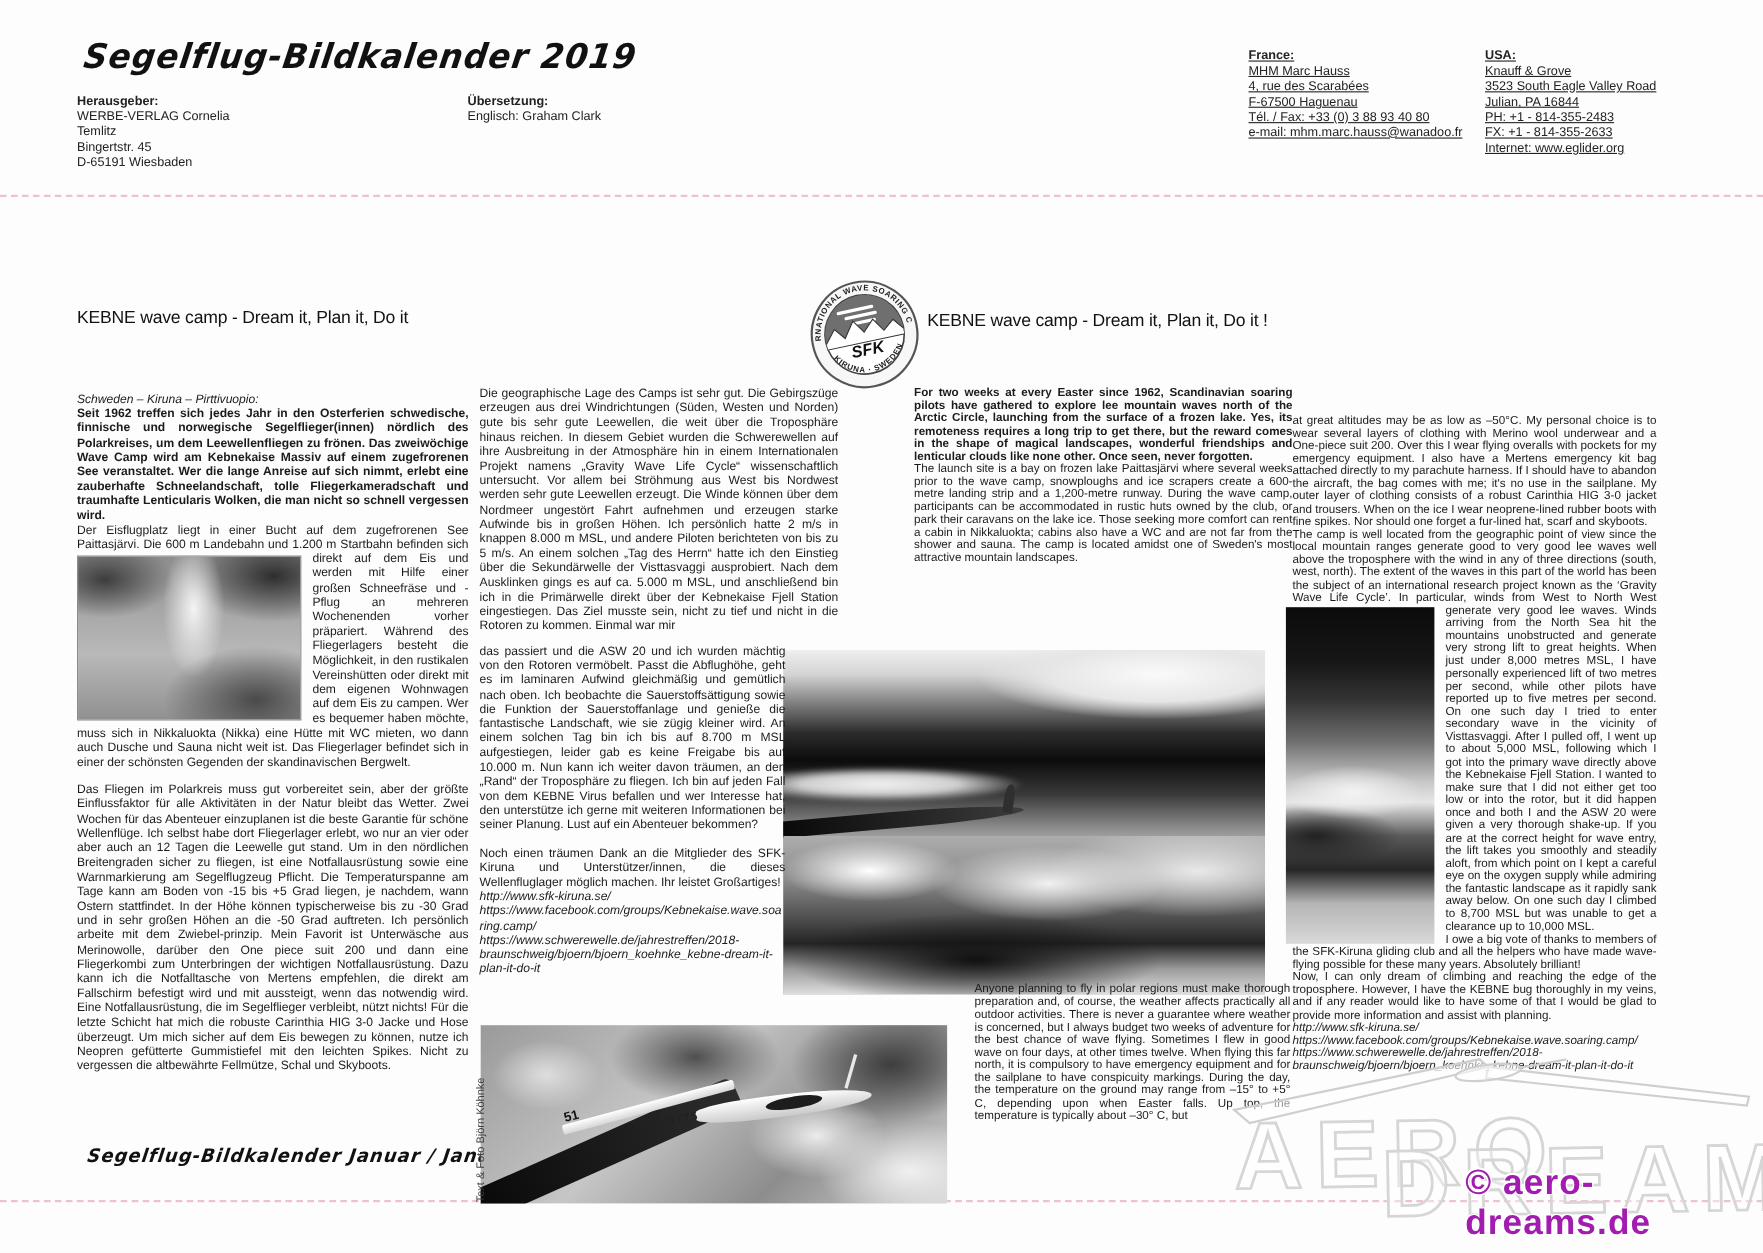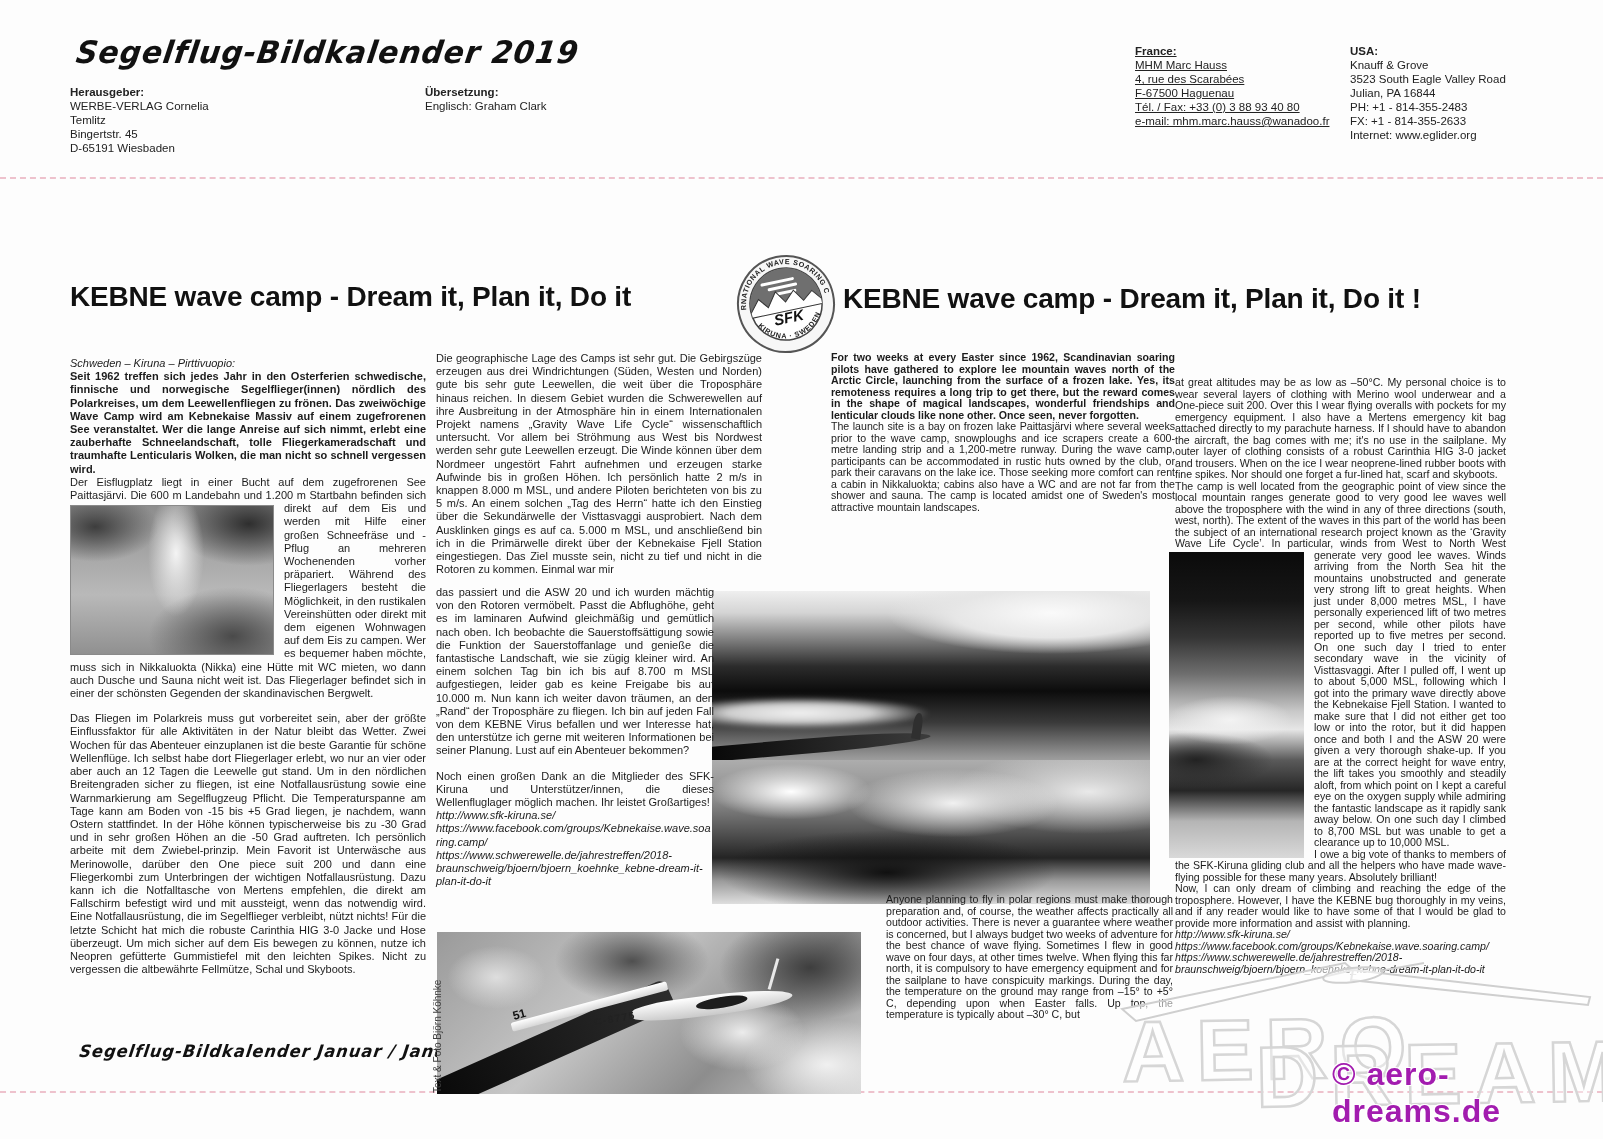--- a/index.html
+++ b/index.html
@@ -9,23 +9,23 @@
   .script{font-family:"DejaVu Sans",sans-serif;font-style:italic;font-weight:600;
           display:inline-block;transform:skewX(-8deg) scaleX(.96);letter-spacing:1px;color:#111;}
   .masthead{left:66px;top:34px;font-size:31px;}
   .hblock{font-size:11.5px;line-height:14px;color:#222;}
   .hblock .lbl{font-weight:700;display:block;}
   .hblock span{display:block;}
   .pub{left:70px;top:85px;width:170px;}
   .con{left:238px;top:85px;width:190px;}
   .tra{left:425px;top:85px;width:170px;}
   .fra{left:1135px;top:44px;width:215px;text-decoration:underline;}
-  .usa{left:1350px;top:44px;width:215px;}
+  .usa{left:1350px;top:44px;width:215px;text-decoration:underline;}
   .dash{left:0;width:1603px;height:0;border-top:2px dashed #eec2cd;z-index:0;}
-  .headline{font-size:28px;font-weight:700;letter-spacing:-.2px;color:#111;white-space:nowrap;}
+  .headline{font-size:16px;font-weight:400;letter-spacing:-.2px;color:#111;white-space:nowrap;}
   .hl-de{left:70px;top:281px;}
   .hl-en{left:843px;top:283px;}
   .col{z-index:2;}
   .de{font-size:11px;line-height:13.2px;text-align:justify;}
   .en{font-size:10.6px;line-height:11.5px;text-align:justify;}
   .blk{display:block;}
   .b{font-weight:700;}
   .it{font-style:italic;}
   .gap{display:block;height:12px;}
   .links span{display:block;font-style:italic;word-wrap:break-word;overflow-wrap:break-word;text-align:left;}
@@ -177,21 +177,21 @@
     <span class="gap"></span>
     <span class="blk">Das Fliegen im Polarkreis muss gut vorbereitet sein, aber der größte Einflussfaktor für alle Aktivitäten in der Natur bleibt das Wetter. Zwei Wochen für das Abenteuer einzuplanen ist die beste Garantie für schöne Wellenflüge. Ich selbst habe dort Fliegerlager erlebt, wo nur an vier oder aber auch an 12 Tagen die Leewelle gut stand. Um in den nördlichen Breitengraden sicher zu fliegen, ist eine Notfallausrüstung sowie eine Warnmarkierung am Segelflugzeug Pflicht. Die Temperaturspanne am Tage kann am Boden von -15 bis +5 Grad liegen, je nachdem, wann Ostern stattfindet. In der Höhe können typischerweise bis zu -30 Grad und in sehr großen Höhen an die -50 Grad auftreten. Ich persönlich arbeite mit dem Zwiebel-prinzip. Mein Favorit ist Unterwäsche aus Merinowolle, darüber den One piece suit 200 und dann eine Fliegerkombi zum Unterbringen der wichtigen Notfallausrüstung. Dazu kann ich die Notfalltasche von Mertens empfehlen, die direkt am Fallschirm befestigt wird und mit aussteigt, wenn das notwendig wird. Eine Notfallausrüstung, die im Segelflieger verbleibt, nützt nichts! Für die letzte Schicht hat mich die robuste Carinthia HIG 3-0 Jacke und Hose überzeugt. Um mich sicher auf dem Eis bewegen zu können, nutze ich Neopren gefütterte Gummistiefel mit den leichten Spikes. Nicht zu vergessen die altbewährte Fellmütze, Schal und Skyboots.</span>
   </div>
 
   <div class="abs col de col2a">
     <span class="blk">Die geographische Lage des Camps ist sehr gut. Die Gebirgszüge erzeugen aus drei Windrichtungen (Süden, Westen und Norden) gute bis sehr gute Leewellen, die weit über die Troposphäre hinaus reichen. In diesem Gebiet wurden die Schwerewellen auf ihre Ausbreitung in der Atmosphäre hin in einem Internationalen Projekt namens „Gravity Wave Life Cycle“ wissenschaftlich untersucht. Vor allem bei Ströhmung aus West bis Nordwest werden sehr gute Leewellen erzeugt. Die Winde können über dem Nordmeer ungestört Fahrt aufnehmen und erzeugen starke Aufwinde bis in großen Höhen. Ich persönlich hatte 2 m/s in knappen 8.000 m MSL, und andere Piloten berichteten von bis zu 5 m/s. An einem solchen „Tag des Herrn“ hatte ich den Einstieg über die Sekundärwelle der Visttasvaggi ausprobiert. Nach dem Ausklinken gings es auf ca. 5.000 m MSL, und anschließend bin ich in die Primärwelle direkt über der Kebnekaise Fjell Station eingestiegen. Das Ziel musste sein, nicht zu tief und nicht in die Rotoren zu kommen. Einmal war mir</span>
   </div>
   <div class="abs col de col2b">
     <span class="blk">das passiert und die ASW 20 und ich wurden mächtig von den Rotoren vermöbelt. Passt die Abflughöhe, geht es im laminaren Aufwind gleichmäßig und gemütlich nach oben. Ich beobachte die Sauerstoffsättigung sowie die Funktion der Sauerstoffanlage und genieße die fantastische Landschaft, wie sie zügig kleiner wird. An einem solchen Tag bin ich bis auf 8.700 m MSL aufgestiegen, leider gab es keine Freigabe bis auf 10.000 m. Nun kann ich weiter davon träumen, an den „Rand“ der Troposphäre zu fliegen. Ich bin auf jeden Fall von dem KEBNE Virus befallen und wer Interesse hat, den unterstütze ich gerne mit weiteren Informationen bei seiner Planung. Lust auf ein Abenteuer bekommen?</span>
     <span class="gap"></span>
-    <span class="blk">Noch einen großen Dank an die Mitglieder des SFK-Kiruna und Unterstützer/innen, die dieses Wellenfluglager möglich machen. Ihr leistet Großartiges!</span>
+    <span class="blk">Noch einen träumen Dank an die Mitglieder des SFK-Kiruna und Unterstützer/innen, die dieses Wellenfluglager möglich machen. Ihr leistet Großartiges!</span>
     <span class="links">
       <span>http://www.sfk-kiruna.se/</span>
       <span>https://www.facebook.com/groups/Kebnekaise.wave.soaring.camp/</span>
       <span>https://www.schwerewelle.de/jahrestreffen/2018-braunschweig/bjoern/bjoern_koehnke_kebne-dream-it-plan-it-do-it</span>
     </span>
   </div>
 
   <div class="abs col en col3a">
     <span class="blk b">For two weeks at every Easter since 1962, Scandinavian soaring pilots have gathered to explore lee mountain waves north of the Arctic Circle, launching from the surface of a frozen lake.  Yes, its remoteness requires a long trip to get there, but the reward comes in the shape of magical landscapes, wonderful friendships and lenticular clouds like none other. Once seen, never forgotten.</span>
     <span class="blk">The launch site is a bay on frozen lake Paittasjärvi where several weeks prior to the wave camp, snowploughs and ice scrapers create a 600-metre landing strip and a 1,200-metre runway. During the wave camp, participants can be accommodated in rustic huts owned by the club, or park their caravans on the lake ice.  Those seeking more comfort can rent a cabin in Nikkaluokta; cabins also have a WC and are not far from the shower and sauna.  The camp is located amidst one of Sweden's most attractive mountain landscapes.</span>

